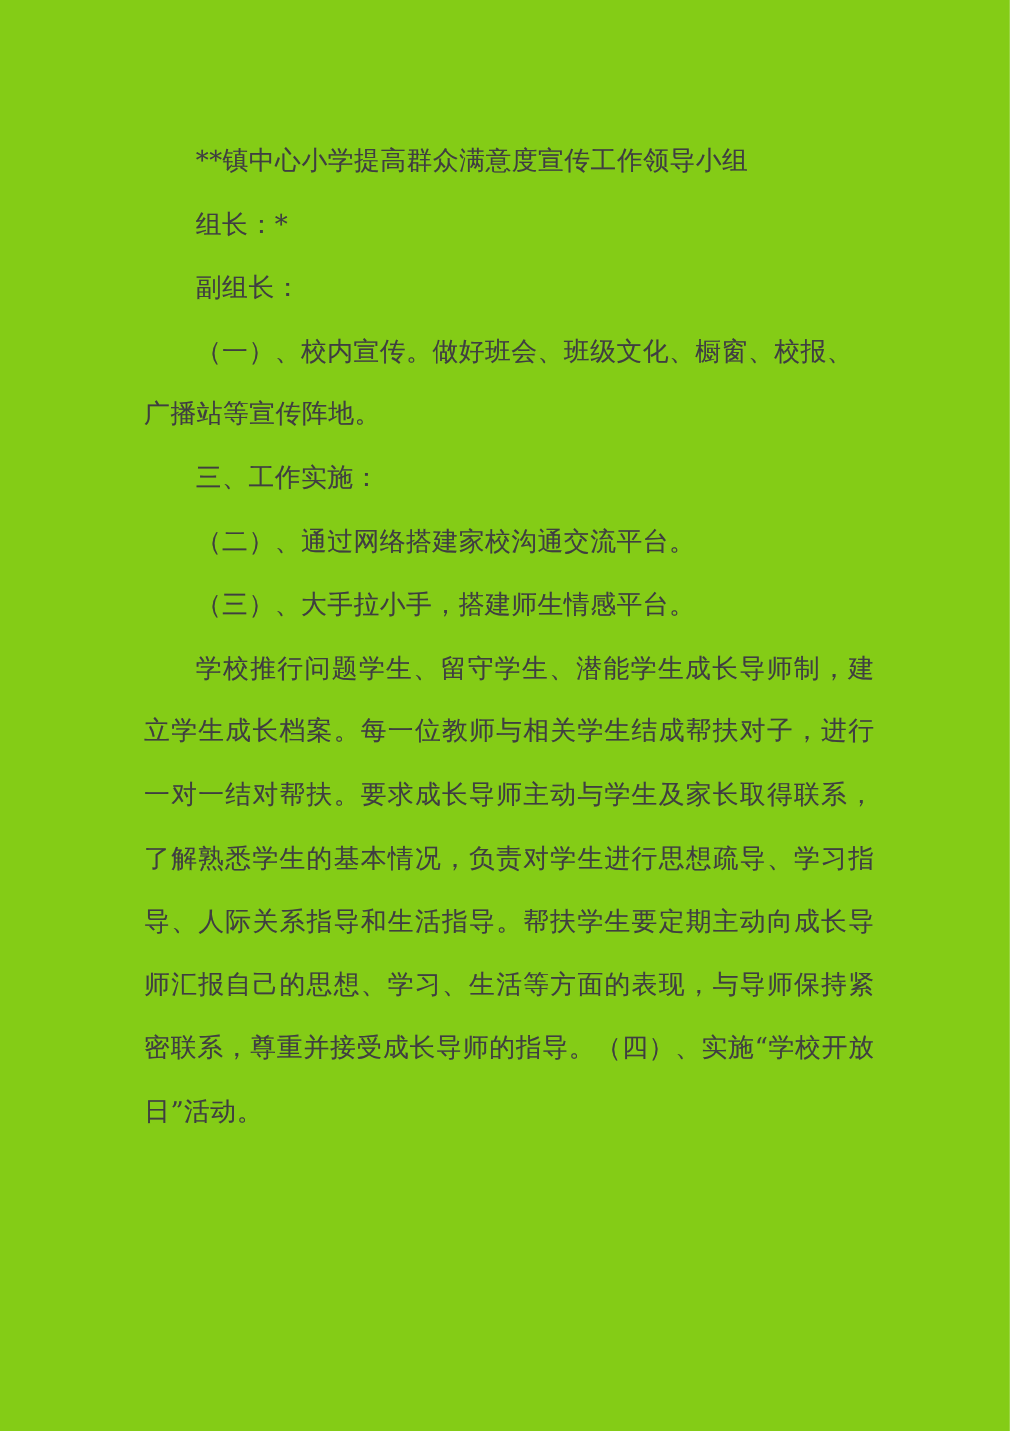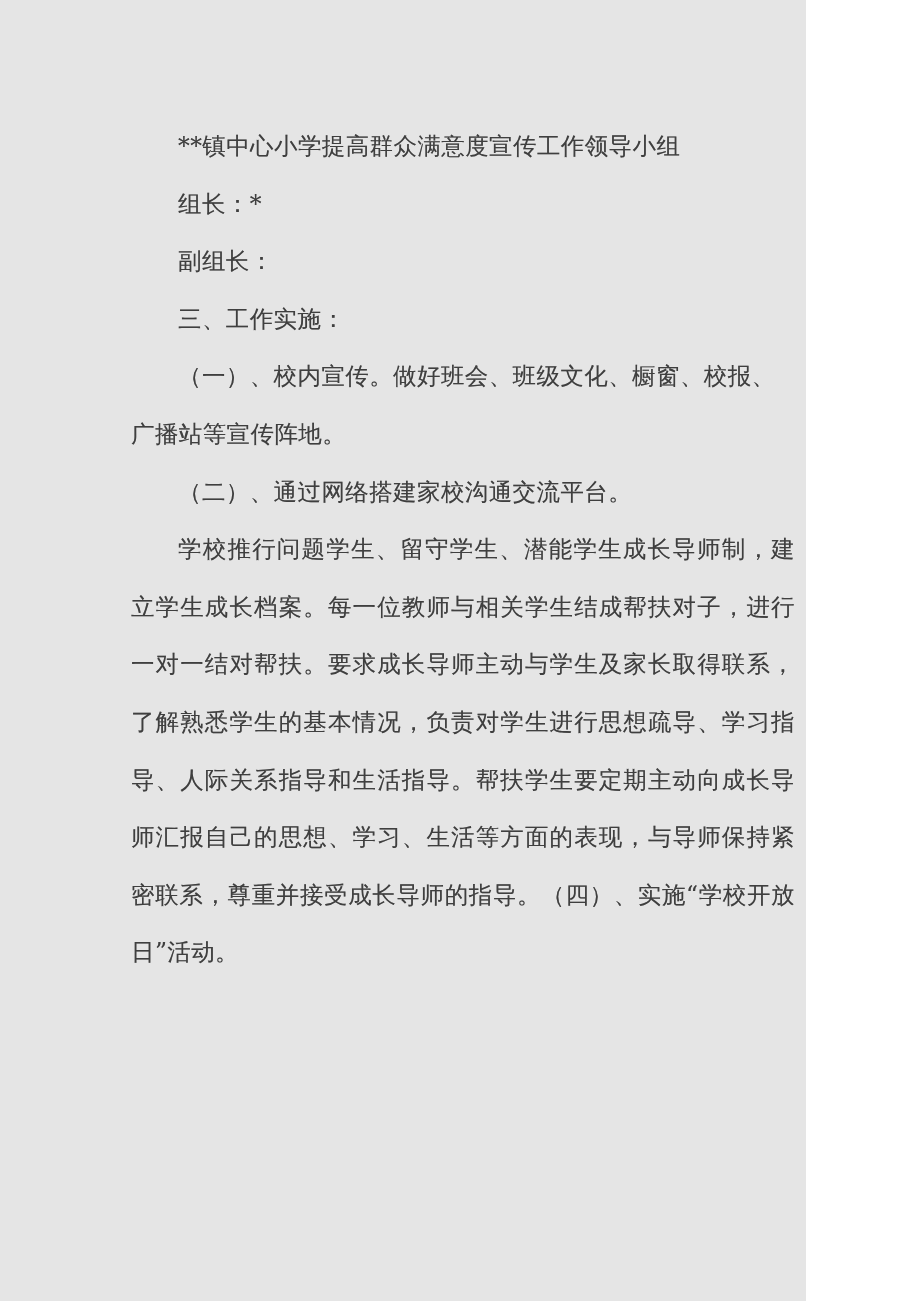--- a/index.html
+++ b/index.html
@@ -10,23 +10,23 @@
   body {
     width: 920px;
     height: 1301px;
     overflow: hidden;
     font-family: "DejaVu Serif", "Liberation Serif", serif;
     color: #3a3a3a;
     -webkit-font-smoothing: none;
   }
   .page {
     position: relative;
-    width: 806px;
+    width: 918px;
     height: 1301px;
-    background: #e5e5e5;
+    background: #84cc16;
     box-sizing: border-box;
   }
   .doc-body {
     position: absolute;
     left: 131px;
     top: 118px;
     width: 664px;
   }
   .para {
     margin: 0;
@@ -57,24 +57,25 @@
 <div class="page">
   <div class="doc-body">
 
     <p class="para indent short">**镇中心小学提高群众满意度宣传工作领导小组</p>
 
     <p class="para indent short">组长：*</p>
 
     <p class="para indent short">副组长：</p>
 
 
+    <p class="para indent short">（一）、校内宣传。做好班会、班级文化、橱窗、校报、广播站等宣传阵地。</p>
+
     <p class="para indent short">三、工作实施：</p>
-
-    <p class="para indent short">（一）、校内宣传。做好班会、班级文化、橱窗、校报、广播站等宣传阵地。</p>
 
     <p class="para indent short">（二）、通过网络搭建家校沟通交流平台。</p>
 
 
+    <p class="para indent short">（三）、大手拉小手，搭建师生情感平台。</p>
 
     <p class="para indent">学校推行问题学生、留守学生、潜能学生成长导师制，建立学生成长档案。每一位教师与相关学生结成帮扶对子，进行一对一结对帮扶。要求成长导师主动与学生及家长取得联系，了解熟悉学生的基本情况，负责对学生进行思想疏导、学习指导、人际关系指导和生活指导。帮扶学生要定期主动向成长导师汇报自己的思想、学习、生活等方面的表现，与导师保持紧密联系，尊重并接受成长导师的指导。（四）、实施“学校开放日”活动。</p>
 
   </div>
 </div>
 
 </body></html>

